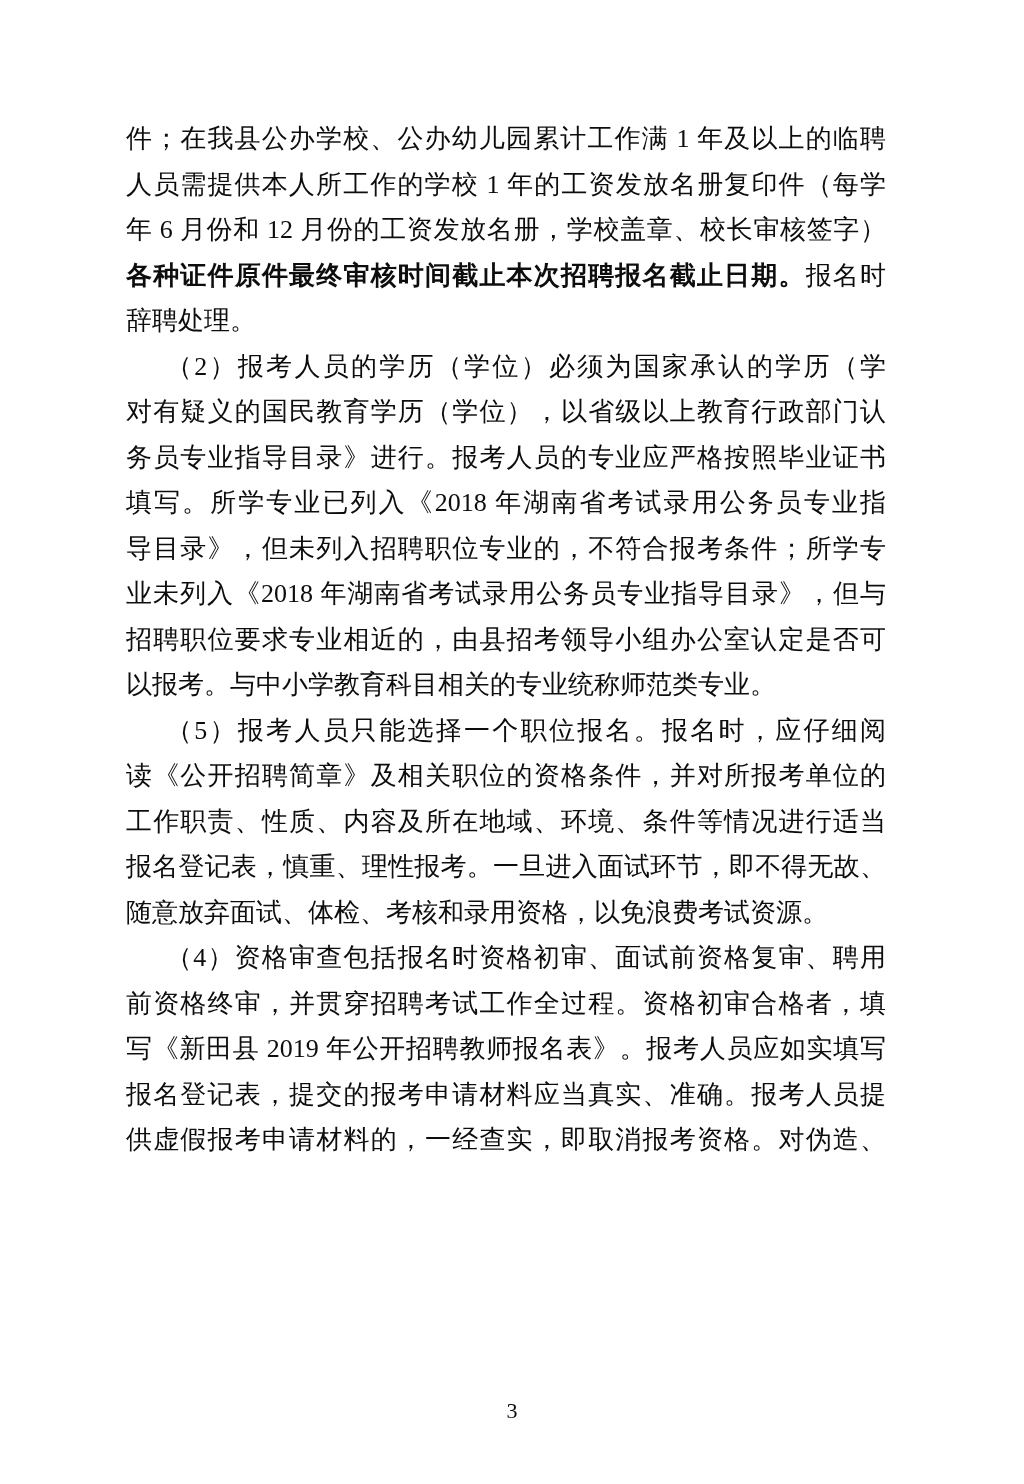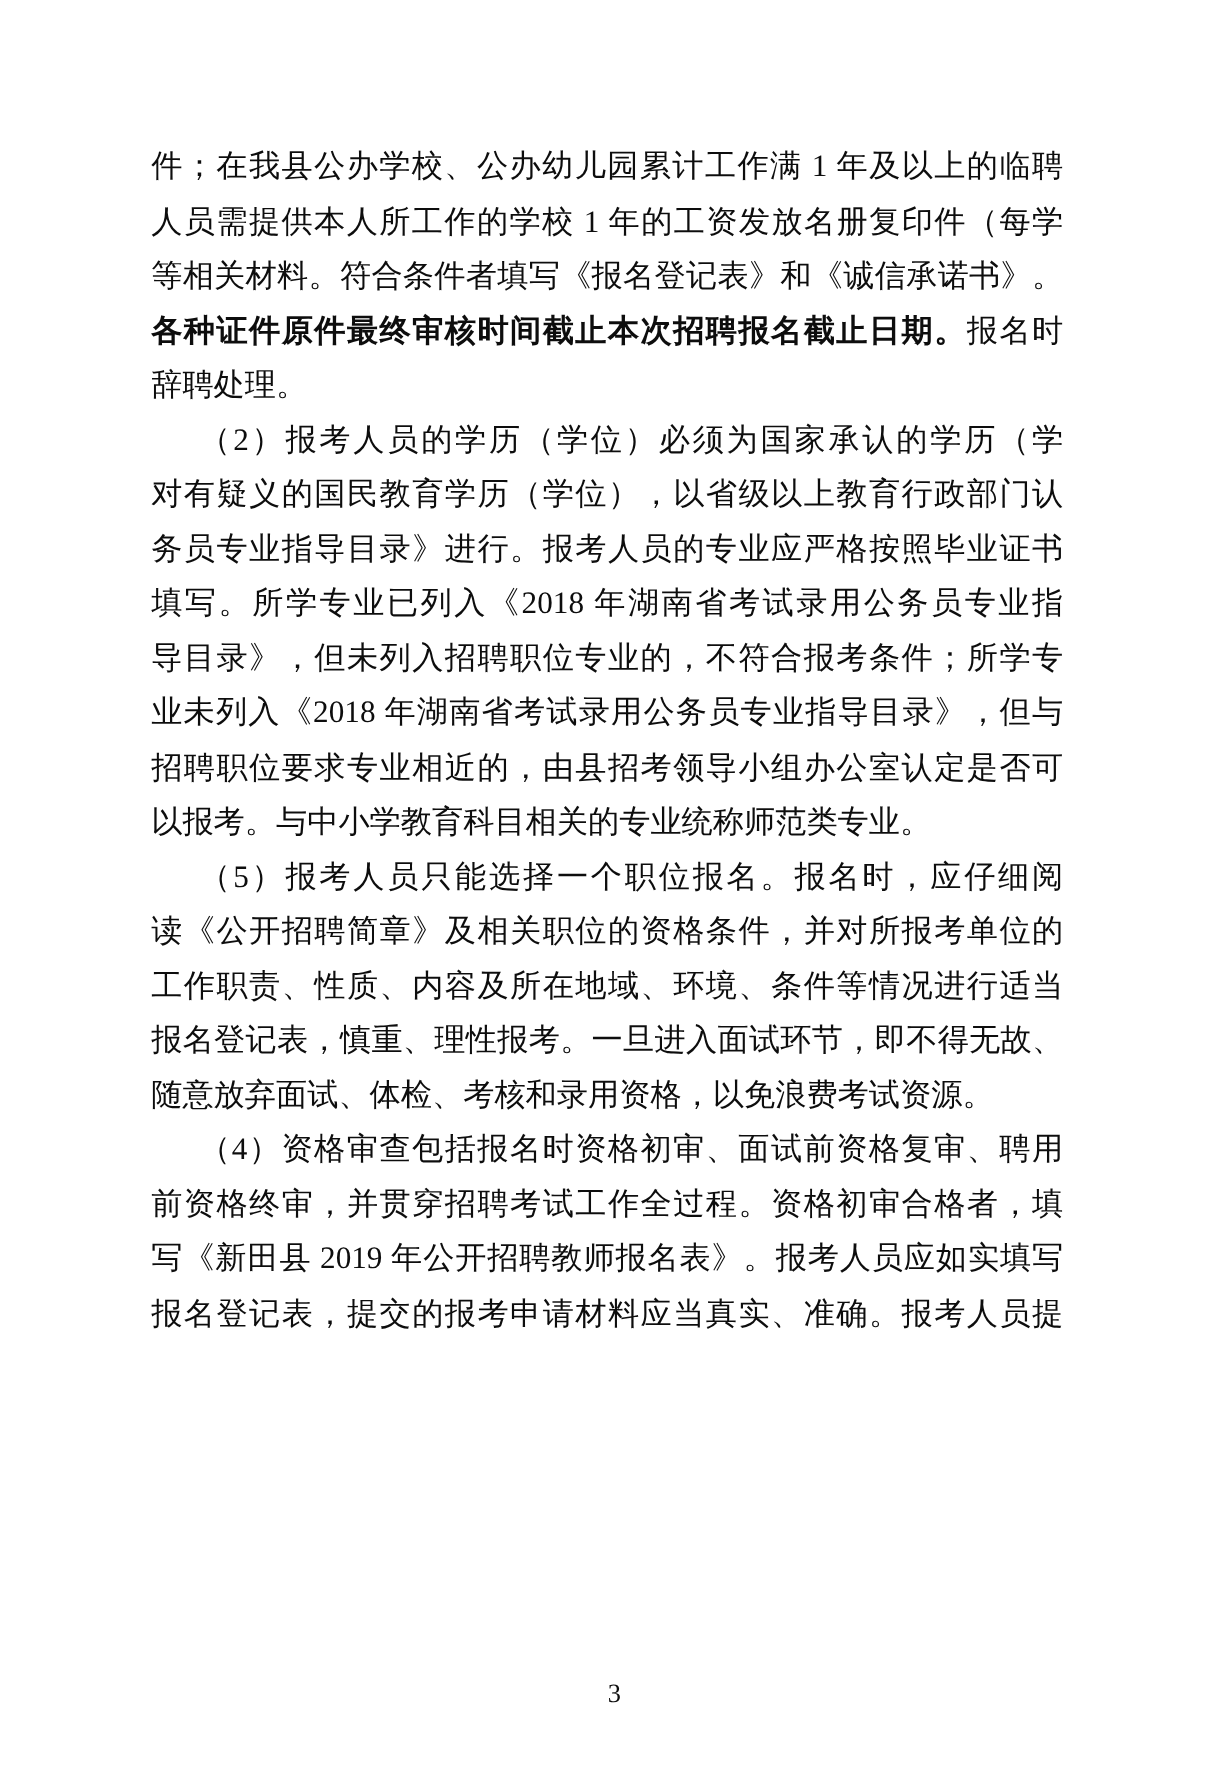--- a/index.html
+++ b/index.html
@@ -59,35 +59,36 @@
     color: #0d0d0d;
   }
 </style>
 </head>
 <body>
 
 <div class="page">
   <div class="text-block">
     <div class="ln">件；在我县公办学校、公办幼儿园累计工作满 1 年及以上的临聘</div>
     <div class="ln">人员需提供本人所工作的学校 1 年的工资发放名册复印件（每学</div>
-    <div class="ln">等相关材料。符合条件者填写《报名登记表》和《诚信承诺书》。</div>
+    <div class="ln">年 6 月份和 12 月份的工资发放名册，学校盖章、校长审核签字）</div>
     <div class="ln"><span class="b">各种证件原件最终审核时间截止本次招聘报名截止日期。</span><span>报名时</span></div>
     <div class="ln left">辞聘处理。</div>
     <div class="ln ind">（2）报考人员的学历（学位）必须为国家承认的学历（学位）。</div>
     <div class="ln">对有疑义的国民教育学历（学位），以省级以上教育行政部门认</div>
     <div class="ln">务员专业指导目录》进行。报考人员的专业应严格按照毕业证书</div>
     <div class="ln">填写。所学专业已列入《2018 年湖南省考试录用公务员专业指</div>
     <div class="ln">导目录》，但未列入招聘职位专业的，不符合报考条件；所学专</div>
     <div class="ln">业未列入《2018 年湖南省考试录用公务员专业指导目录》，但与</div>
     <div class="ln">招聘职位要求专业相近的，由县招考领导小组办公室认定是否可</div>
     <div class="ln left">以报考。与中小学教育科目相关的专业统称师范类专业。</div>
     <div class="ln ind">（5）报考人员只能选择一个职位报名。报名时，应仔细阅</div>
     <div class="ln">读《公开招聘简章》及相关职位的资格条件，并对所报考单位的</div>
     <div class="ln">工作职责、性质、内容及所在地域、环境、条件等情况进行适当</div>
     <div class="ln">报名登记表，慎重、理性报考。一旦进入面试环节，即不得无故、</div>
     <div class="ln left">随意放弃面试、体检、考核和录用资格，以免浪费考试资源。</div>
     <div class="ln ind">（4）资格审查包括报名时资格初审、面试前资格复审、聘用</div>
     <div class="ln">前资格终审，并贯穿招聘考试工作全过程。资格初审合格者，填</div>
     <div class="ln">写《新田县 2019 年公开招聘教师报名表》。报考人员应如实填写</div>
     <div class="ln">报名登记表，提交的报考申请材料应当真实、准确。报考人员提</div>
+    <div class="ln">供虚假报考申请材料的，一经查实，即取消报考资格。对伪造、</div>
   </div>
   <div class="page-number">3</div>
 </div>
 
 </body></html>

